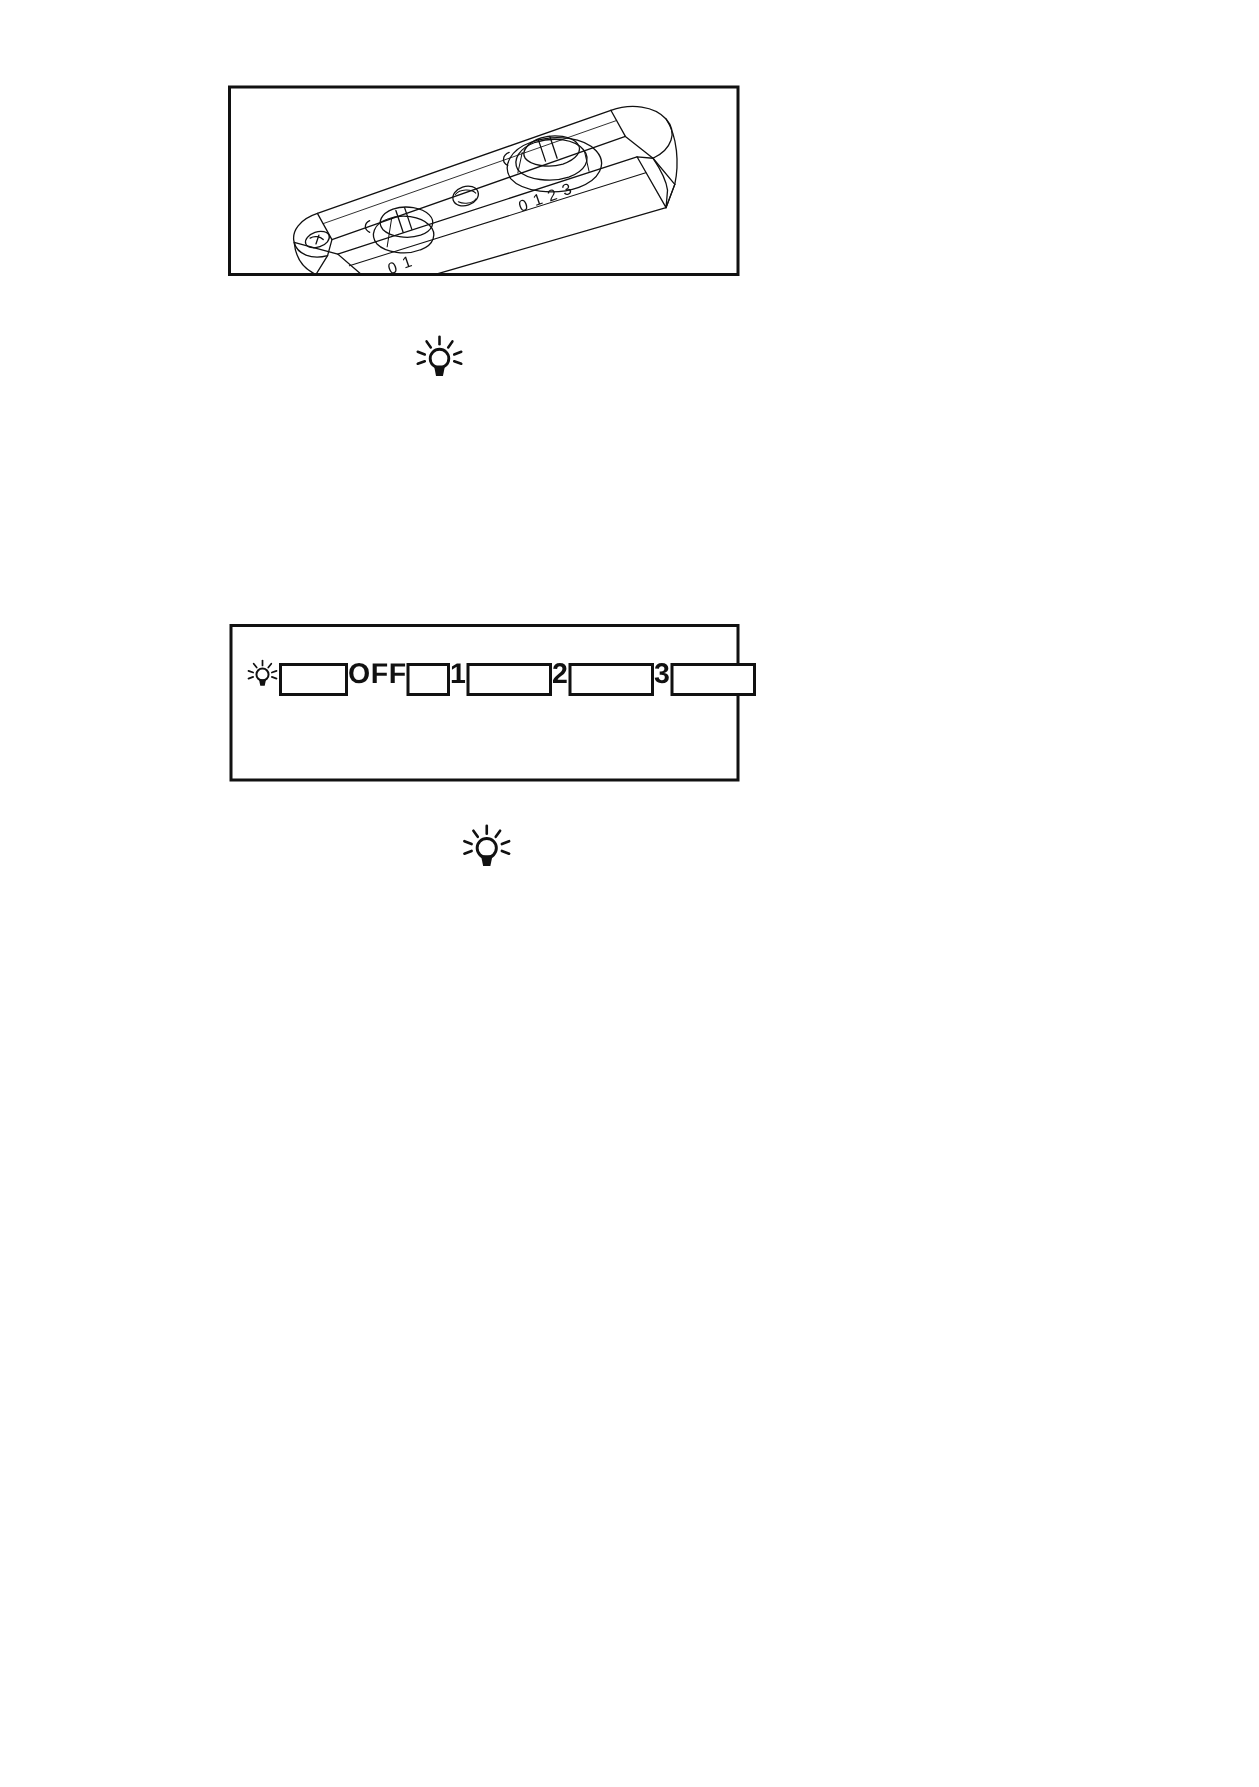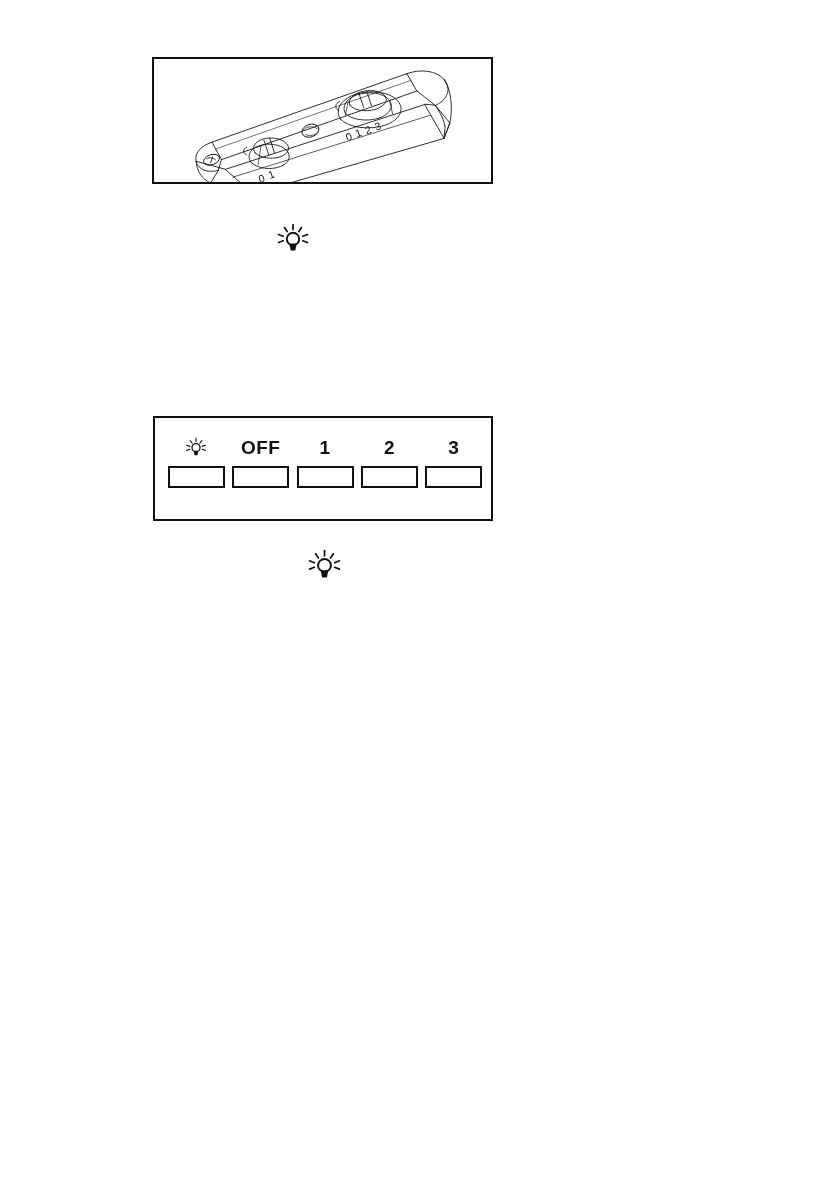--- a/index.html
+++ b/index.html
@@ -76,21 +76,21 @@
     left: 9px;
     top: 18px;
     width: 322px;
     display: flex;
     flex-direction: row;
     align-items: flex-end;
   }
   .panel-column {
     width: 68px;
     display: flex;
-    flex-direction: column;
+    flex-direction: row;
     align-items: center;
   }
   .panel-label {
     height: 24px;
     line-height: 24px;
     font-size: 19px;
     font-weight: bold;
     font-family: "Liberation Sans", sans-serif;
     letter-spacing: 0.4px;
     color: #111111;

